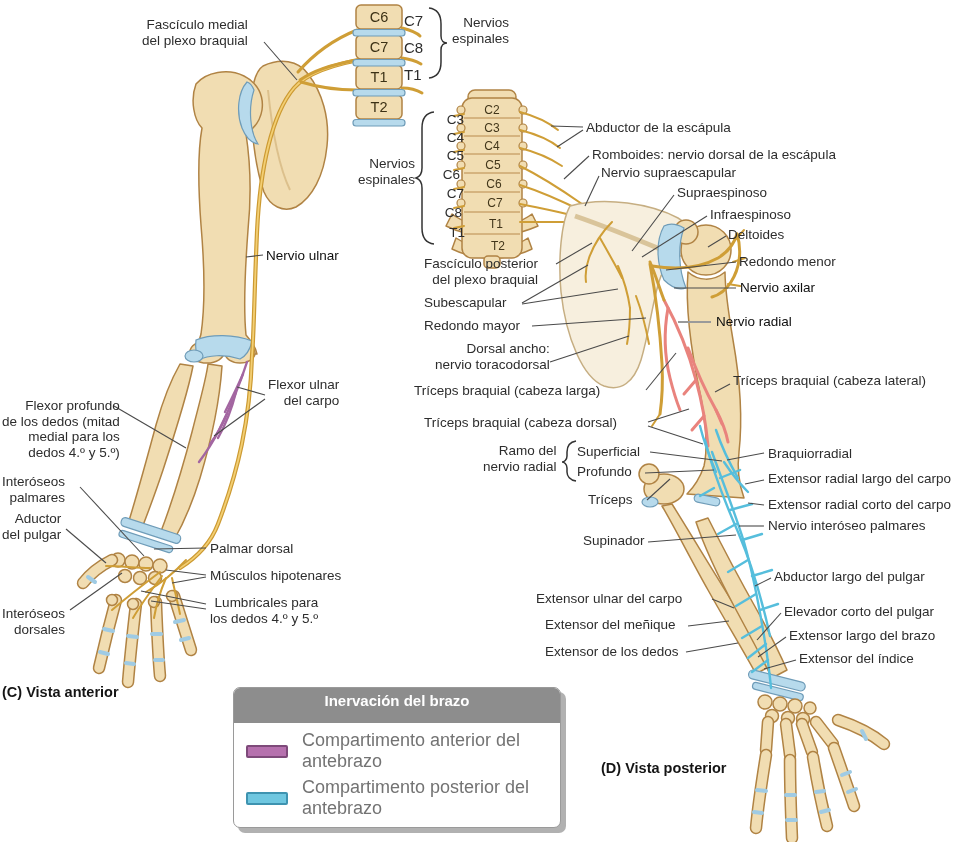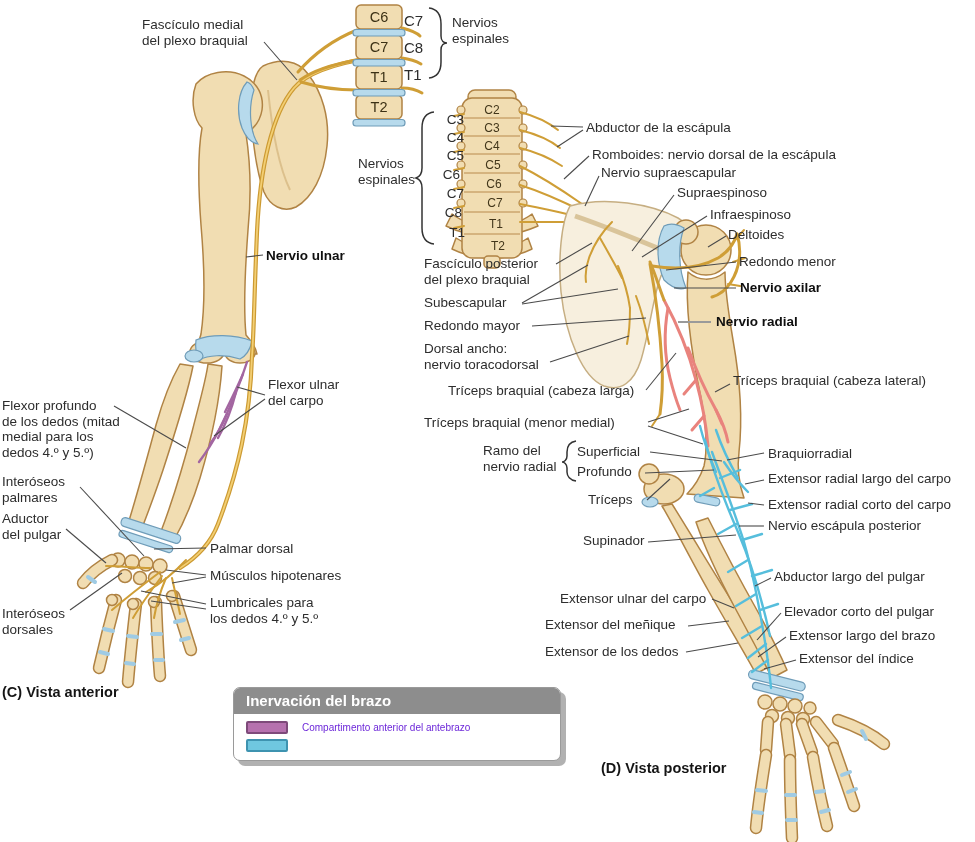--- a/index.html
+++ b/index.html
@@ -1,20 +1,20 @@
 <!DOCTYPE html>
 <html><head>
 <meta charset="utf-8">
 <style>
   html,body{margin:0;padding:0;background:#fff;}
   .stage{position:relative;width:975px;height:842px;background:#fff;overflow:hidden;
          font-family:"Liberation Sans",sans-serif;}
   .stage svg{position:absolute;left:0;top:0;}
-  .lbl{position:absolute;font-size:13.5px;line-height:1.16;color:#2d2d2d;white-space:pre-line;}
-  .b{font-weight:700;color:#0f0f0f;}
+  .lbl{position:absolute;font-size:13.5px;line-height:1.16;color:#2d2d2d;white-space:pre-line;text-align:right;}
+  .b{font-weight:400;color:#0f0f0f;}
   .cap{position:absolute;font-size:14.5px;font-weight:700;color:#151515;white-space:pre-line;}
   .vert{position:absolute;text-align:center;font-size:14.5px;color:#3c3115;}
   .vsm{position:absolute;text-align:center;font-size:12px;color:#42361a;}
   .root{position:absolute;font-size:13.5px;color:#2d2d2d;text-align:right;width:24px;}
   .root15{position:absolute;font-size:15px;color:#2d2d2d;}
   
   .bone{fill:#f1ddb2;stroke:#b08344;stroke-width:1.5;stroke-linejoin:round;}
   .boneP{fill:#f7efde;stroke:#c6ae82;stroke-width:1.5;stroke-linejoin:round;}
   .joint{fill:#b7daec;stroke:#6f9cb8;stroke-width:1.2;}
   .shade{fill:none;stroke:#dcc08c;stroke-width:2;}
@@ -28,24 +28,24 @@
   .nY2{stroke:#cf9e36;stroke-width:2;fill:none;stroke-linecap:round;}
   .nP{stroke:#a366a1;stroke-width:2.4;fill:none;stroke-linecap:round;}
   .nR{stroke:#e9837d;stroke-width:3;fill:none;stroke-linecap:round;}
   .nB{stroke:#56bedc;stroke-width:2.4;fill:none;stroke-linecap:round;}
   .ld{stroke:#4a4a4a;stroke-width:1.1;}
   .ldg{stroke:#9a9a9a;stroke-width:2.2;}
   .brace{stroke:#333;stroke-width:1.5;fill:none;}
   
   .legend{position:absolute;left:233px;top:687px;width:326px;background:#fff;
           border:1.5px solid #9a9a9a;border-radius:7px;box-shadow:5px 5px 0 rgba(125,125,125,.6);overflow:hidden;}
-  .legend-title{background:#8d8d8d;color:#fff;font-weight:700;font-size:15px;padding:4px 12px 5px;}
+  .legend-title{background:#8d8d8d;color:#fff;font-weight:700;font-size:15px;padding:4px 12px 14px;text-align:center;}
   .legend-item{display:flex;align-items:center;padding:3px 12px 2px;}
   .swatch{width:38px;height:9px;border:2px solid;border-radius:2px;margin-right:14px;flex:0 0 auto;}
-  .legend-item span{font-size:10px;color:#6d28d9;}
+  .legend-item span{font-size:18px;color:#737373;}
 </style>
 </head>
 <body>
 
 <div class="stage">
 
 <svg width="975" height="842" viewBox="0 0 975 842">
 
   <g>
 
@@ -402,50 +402,51 @@
   <div class="lbl" style="left:710px;top:207px">Infraespinoso</div>
   <div class="lbl" style="left:728px;top:227px">Deltoides</div>
   <div class="lbl" style="left:739px;top:254px">Redondo menor</div>
   <div class="lbl b" style="left:740px;top:280px">Nervio axilar</div>
   <div class="lbl b" style="left:716px;top:314px">Nervio radial</div>
   <div class="lbl" style="left:733px;top:373px">Tríceps braquial (cabeza lateral)</div>
   <div class="lbl" style="left:424px;top:256px">Fascículo posterior
 del plexo braquial</div>
   <div class="lbl" style="left:424px;top:295px">Subescapular</div>
   <div class="lbl" style="left:424px;top:318px">Redondo mayor</div>
-  <div class="lbl" style="left:424px;top:341px">Dorsal ancho:
+  <div class="lbl" style="left:435px;top:341px">Dorsal ancho:
 nervio toracodorsal</div>
-  <div class="lbl" style="left:448px;top:383px">Tríceps braquial (cabeza larga)</div>
-  <div class="lbl" style="left:424px;top:415px">Tríceps braquial (menor medial)</div>
+  <div class="lbl" style="left:414px;top:383px">Tríceps braquial (cabeza larga)</div>
+  <div class="lbl" style="left:424px;top:415px">Tríceps braquial (cabeza dorsal)</div>
   <div class="lbl" style="left:483px;top:443px">Ramo del
 nervio radial</div>
   <div class="lbl" style="left:577px;top:444px">Superficial</div>
   <div class="lbl" style="left:577px;top:464px">Profundo</div>
   <div class="lbl" style="left:588px;top:492px">Tríceps</div>
   <div class="lbl" style="left:583px;top:533px">Supinador</div>
   <div class="lbl" style="left:768px;top:446px">Braquiorradial</div>
   <div class="lbl" style="left:768px;top:471px">Extensor radial largo del carpo</div>
   <div class="lbl" style="left:768px;top:497px">Extensor radial corto del carpo</div>
-  <div class="lbl" style="left:768px;top:518px">Nervio escápula posterior</div>
+  <div class="lbl" style="left:768px;top:518px">Nervio interóseo palmares</div>
   <div class="lbl" style="left:774px;top:569px">Abductor largo del pulgar</div>
   <div class="lbl" style="left:784px;top:604px">Elevador corto del pulgar</div>
   <div class="lbl" style="left:789px;top:628px">Extensor largo del brazo</div>
   <div class="lbl" style="left:799px;top:651px">Extensor del índice</div>
-  <div class="lbl" style="left:560px;top:591px">Extensor ulnar del carpo</div>
+  <div class="lbl" style="left:536px;top:591px">Extensor ulnar del carpo</div>
   <div class="lbl" style="left:545px;top:617px">Extensor del meñique</div>
   <div class="lbl" style="left:545px;top:644px">Extensor de los dedos</div>
   <div class="cap" style="left:601px;top:760px">(D) Vista posterior</div>
 </div>
 
 <div class="legend">
   <div class="legend-title">Inervación del brazo</div>
   <div style="padding:4px 0 6px">
     <div class="legend-item">
       <div class="swatch" style="background-color: rgb(182, 113, 174); border-color: rgb(126, 74, 122);"></div>
       <span>Compartimento anterior del antebrazo</span>
     </div>
     <div class="legend-item">
       <div class="swatch" style="background-color: rgb(111, 199, 224); border-color: rgb(62, 147, 176);"></div>
+      <span>Compartimento posterior del antebrazo</span>
     </div>
   </div>
 </div>
 
 </div>
 
 </body></html>

